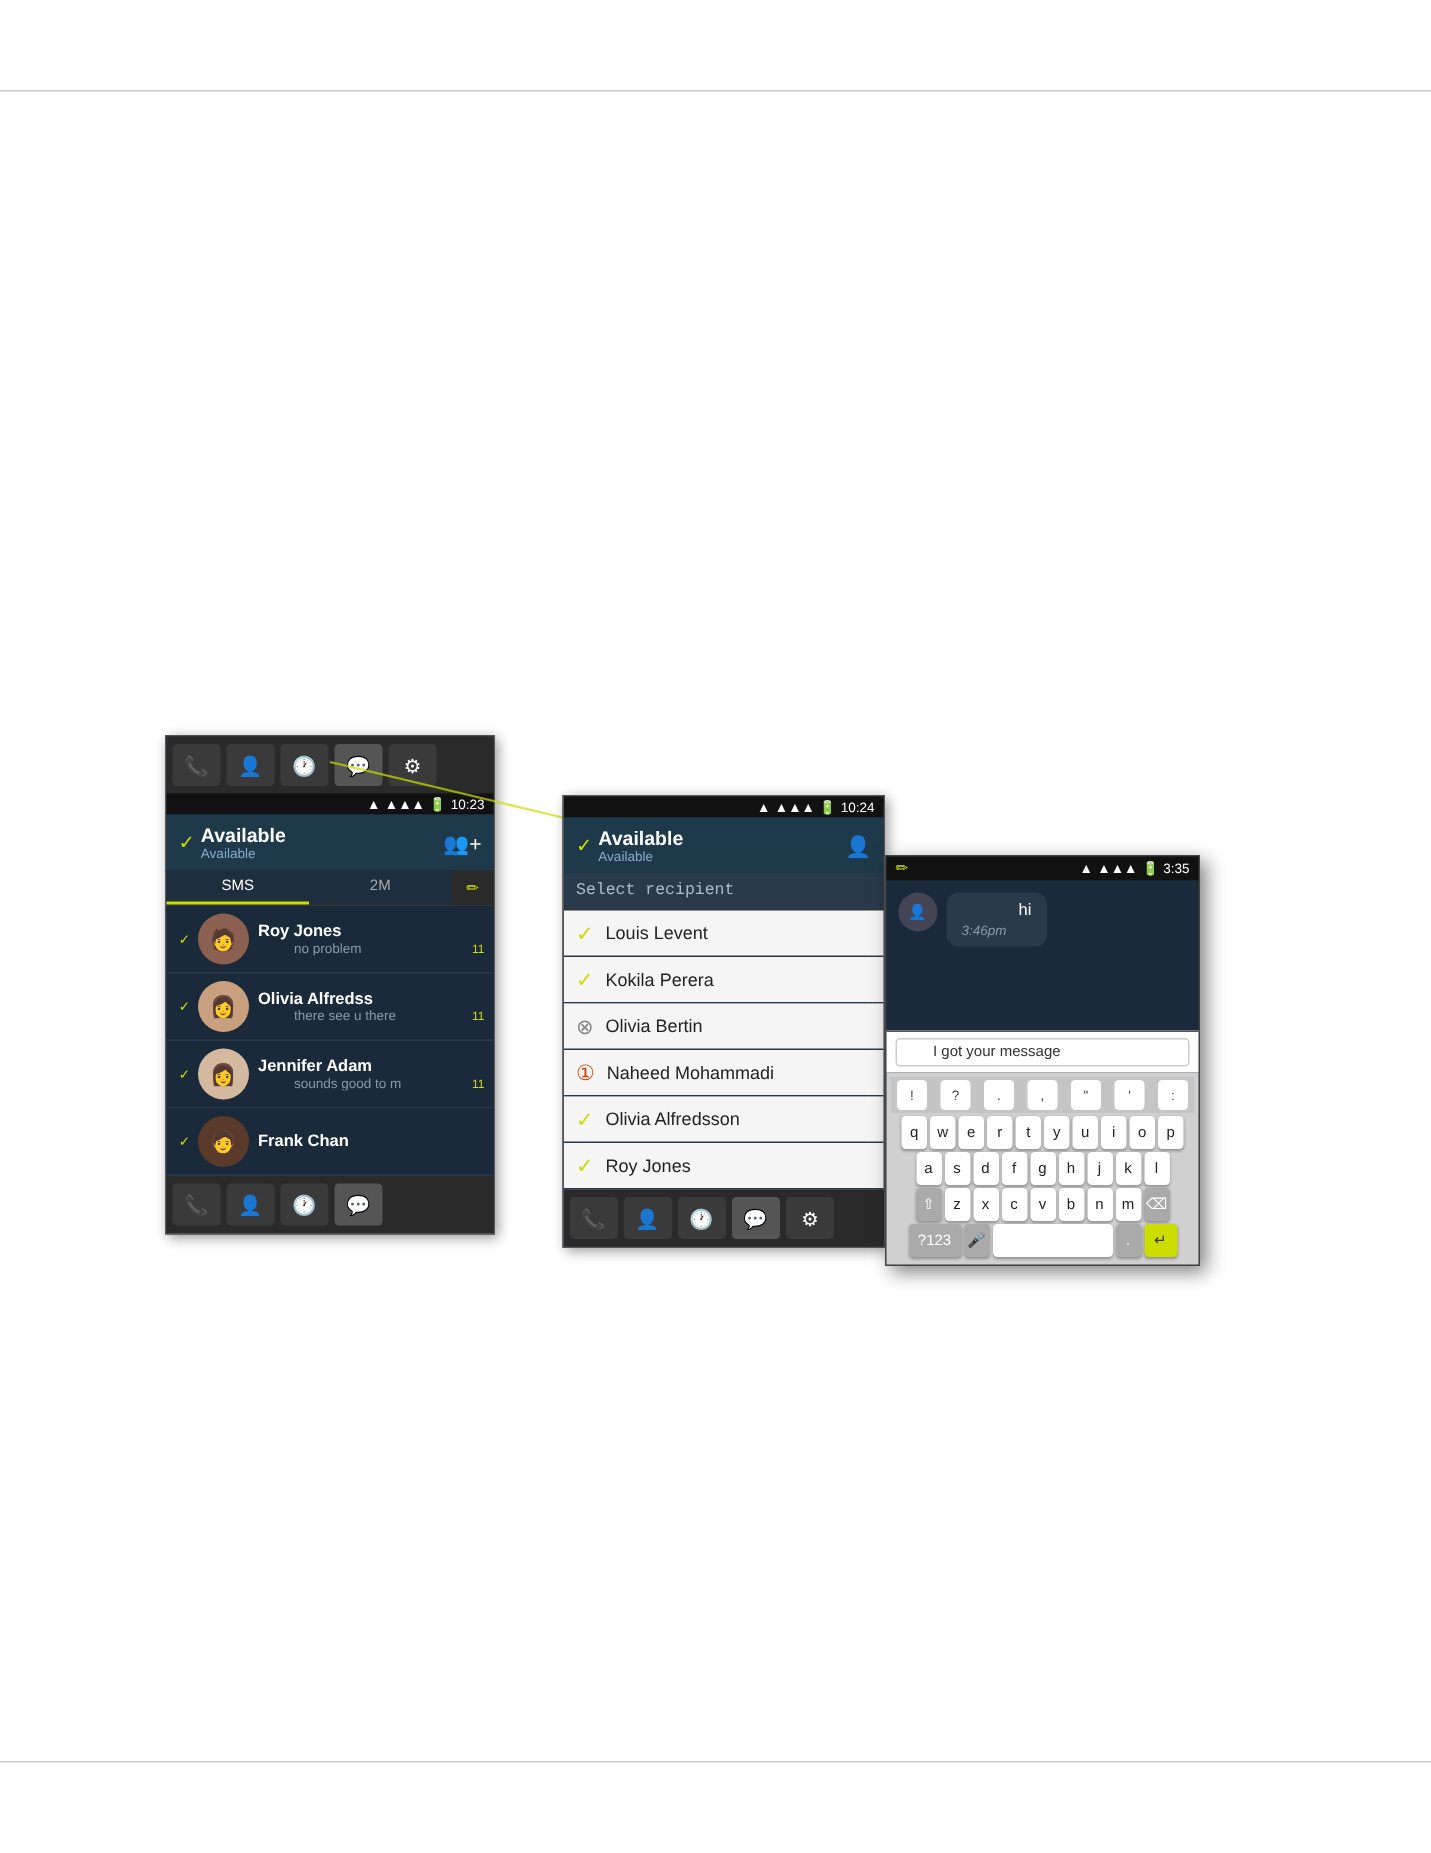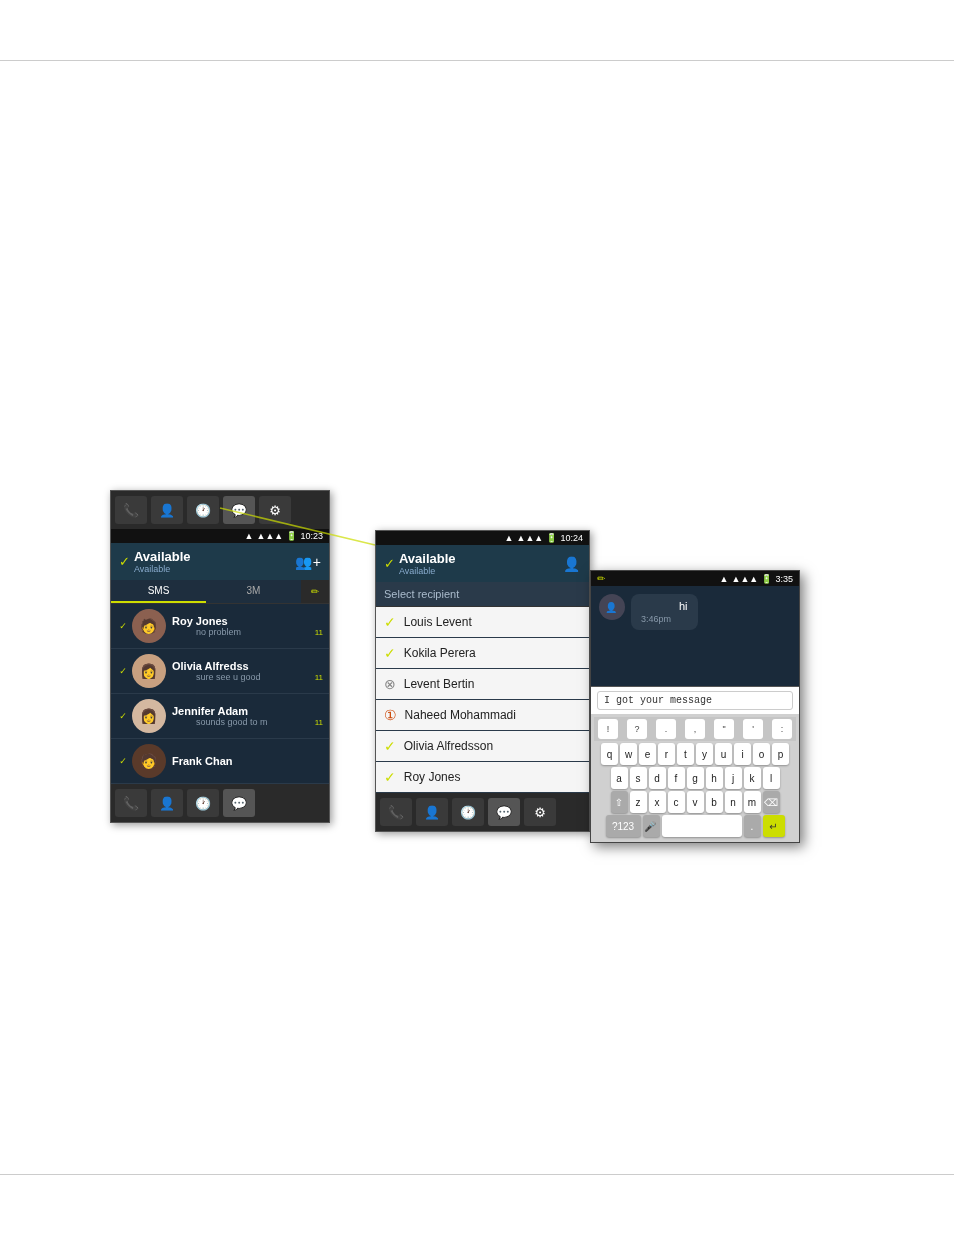--- a/index.html
+++ b/index.html
@@ -218,20 +218,21 @@
       align-items: center;
     }
 
     
     .select-recipient {
       background: #2a3a4a;
       padding: 6px 8px;
       font-size: 11px;
       color: #aabbcc;
       border-bottom: 1px solid #333;
+      font-family: Liberation Mono, monospace;
     }
     .recipient-item {
       display: flex;
       align-items: center;
       padding: 7px 8px;
       border-bottom: 1px solid #2a3a4a;
       background: #f5f5f5;
       cursor: pointer;
     }
     .recipient-name {
@@ -260,20 +261,21 @@
     }
     .chat-bubble-received .bubble-text {
       color: #fff;
       font-size: 11px;
       margin-left: 38px;
     }
     .chat-bubble-received .bubble-time {
       color: #8899aa;
       font-size: 9px;
       margin-top: 2px;
+      font-style: italic;
     }
     .chat-avatar-small {
       width: 26px;
       height: 26px;
       border-radius: 50%;
       background: #445;
       float: left;
       margin-right: 6px;
       display: flex;
       align-items: center;
@@ -290,25 +292,24 @@
       background: #ffffff;
       border-top: 1px solid #555;
       padding: 4px 6px;
       display: flex;
       align-items: center;
     }
     .message-input {
       flex: 1;
       border: 1px solid #ccc;
       border-radius: 3px;
-      padding: 3px 6px;
+      padding: 3px 24px;
       font-size: 10px;
       color: #333;
       background: #fff;
-      font-family: Liberation Mono, monospace;
     }
 
     
     .keyboard {
       background: #d0d0d0;
       padding: 3px;
     }
     .key-row {
       display: flex;
       justify-content: center;
@@ -415,21 +416,21 @@
       </div>
     </div>
     <div class="add-contact-icon">👥+</div>
   </div>
 
   <div class="tabs-row">
     <div class="tab active">
       <span>SMS</span>
     </div>
     <div class="tab">
-      <span>3M</span>
+      <span>2M</span>
     </div>
     <div style="width:28px;background:#2a2a2a;display:flex;align-items:center;justify-content:center;">
       <span style="font-size:10px;color:#ccdd00;">✏</span>
     </div>
   </div>
 
   <div class="contact-item">
     <span class="status-dot status-available">✓</span>
     <div class="contact-avatar" style="background:#8B6050;">🧑</div>
     <div class="contact-info">
@@ -437,21 +438,21 @@
       <div class="contact-msg">no problem</div>
     </div>
     <div class="contact-time">11</div>
   </div>
 
   <div class="contact-item">
     <span class="status-dot status-available">✓</span>
     <div class="contact-avatar" style="background:#c8a080;">👩</div>
     <div class="contact-info">
       <div class="contact-name">Olivia Alfredss</div>
-      <div class="contact-msg">sure see u good</div>
+      <div class="contact-msg">there see u there</div>
     </div>
     <div class="contact-time">11</div>
   </div>
 
   <div class="contact-item">
     <span class="status-dot status-available">✓</span>
     <div class="contact-avatar" style="background:#d4b8a0;">👩</div>
     <div class="contact-info">
       <div class="contact-name">Jennifer Adam</div>
       <div class="contact-msg">sounds good to m</div>
@@ -502,21 +503,21 @@
   <div class="recipient-item">
     <span class="recipient-status-icon status-available">✓</span>
     <span class="recipient-name">Louis Levent</span>
   </div>
   <div class="recipient-item">
     <span class="recipient-status-icon status-available">✓</span>
     <span class="recipient-name">Kokila Perera</span>
   </div>
   <div class="recipient-item">
     <span class="recipient-status-icon status-offline">⊗</span>
-    <span class="recipient-name">Levent Bertin</span>
+    <span class="recipient-name">Olivia Bertin</span>
   </div>
   <div class="recipient-item">
     <span class="recipient-status-icon status-busy">①</span>
     <span class="recipient-name">Naheed Mohammadi</span>
   </div>
   <div class="recipient-item">
     <span class="recipient-status-icon status-available">✓</span>
     <span class="recipient-name">Olivia Alfredsson</span>
   </div>
   <div class="recipient-item">

